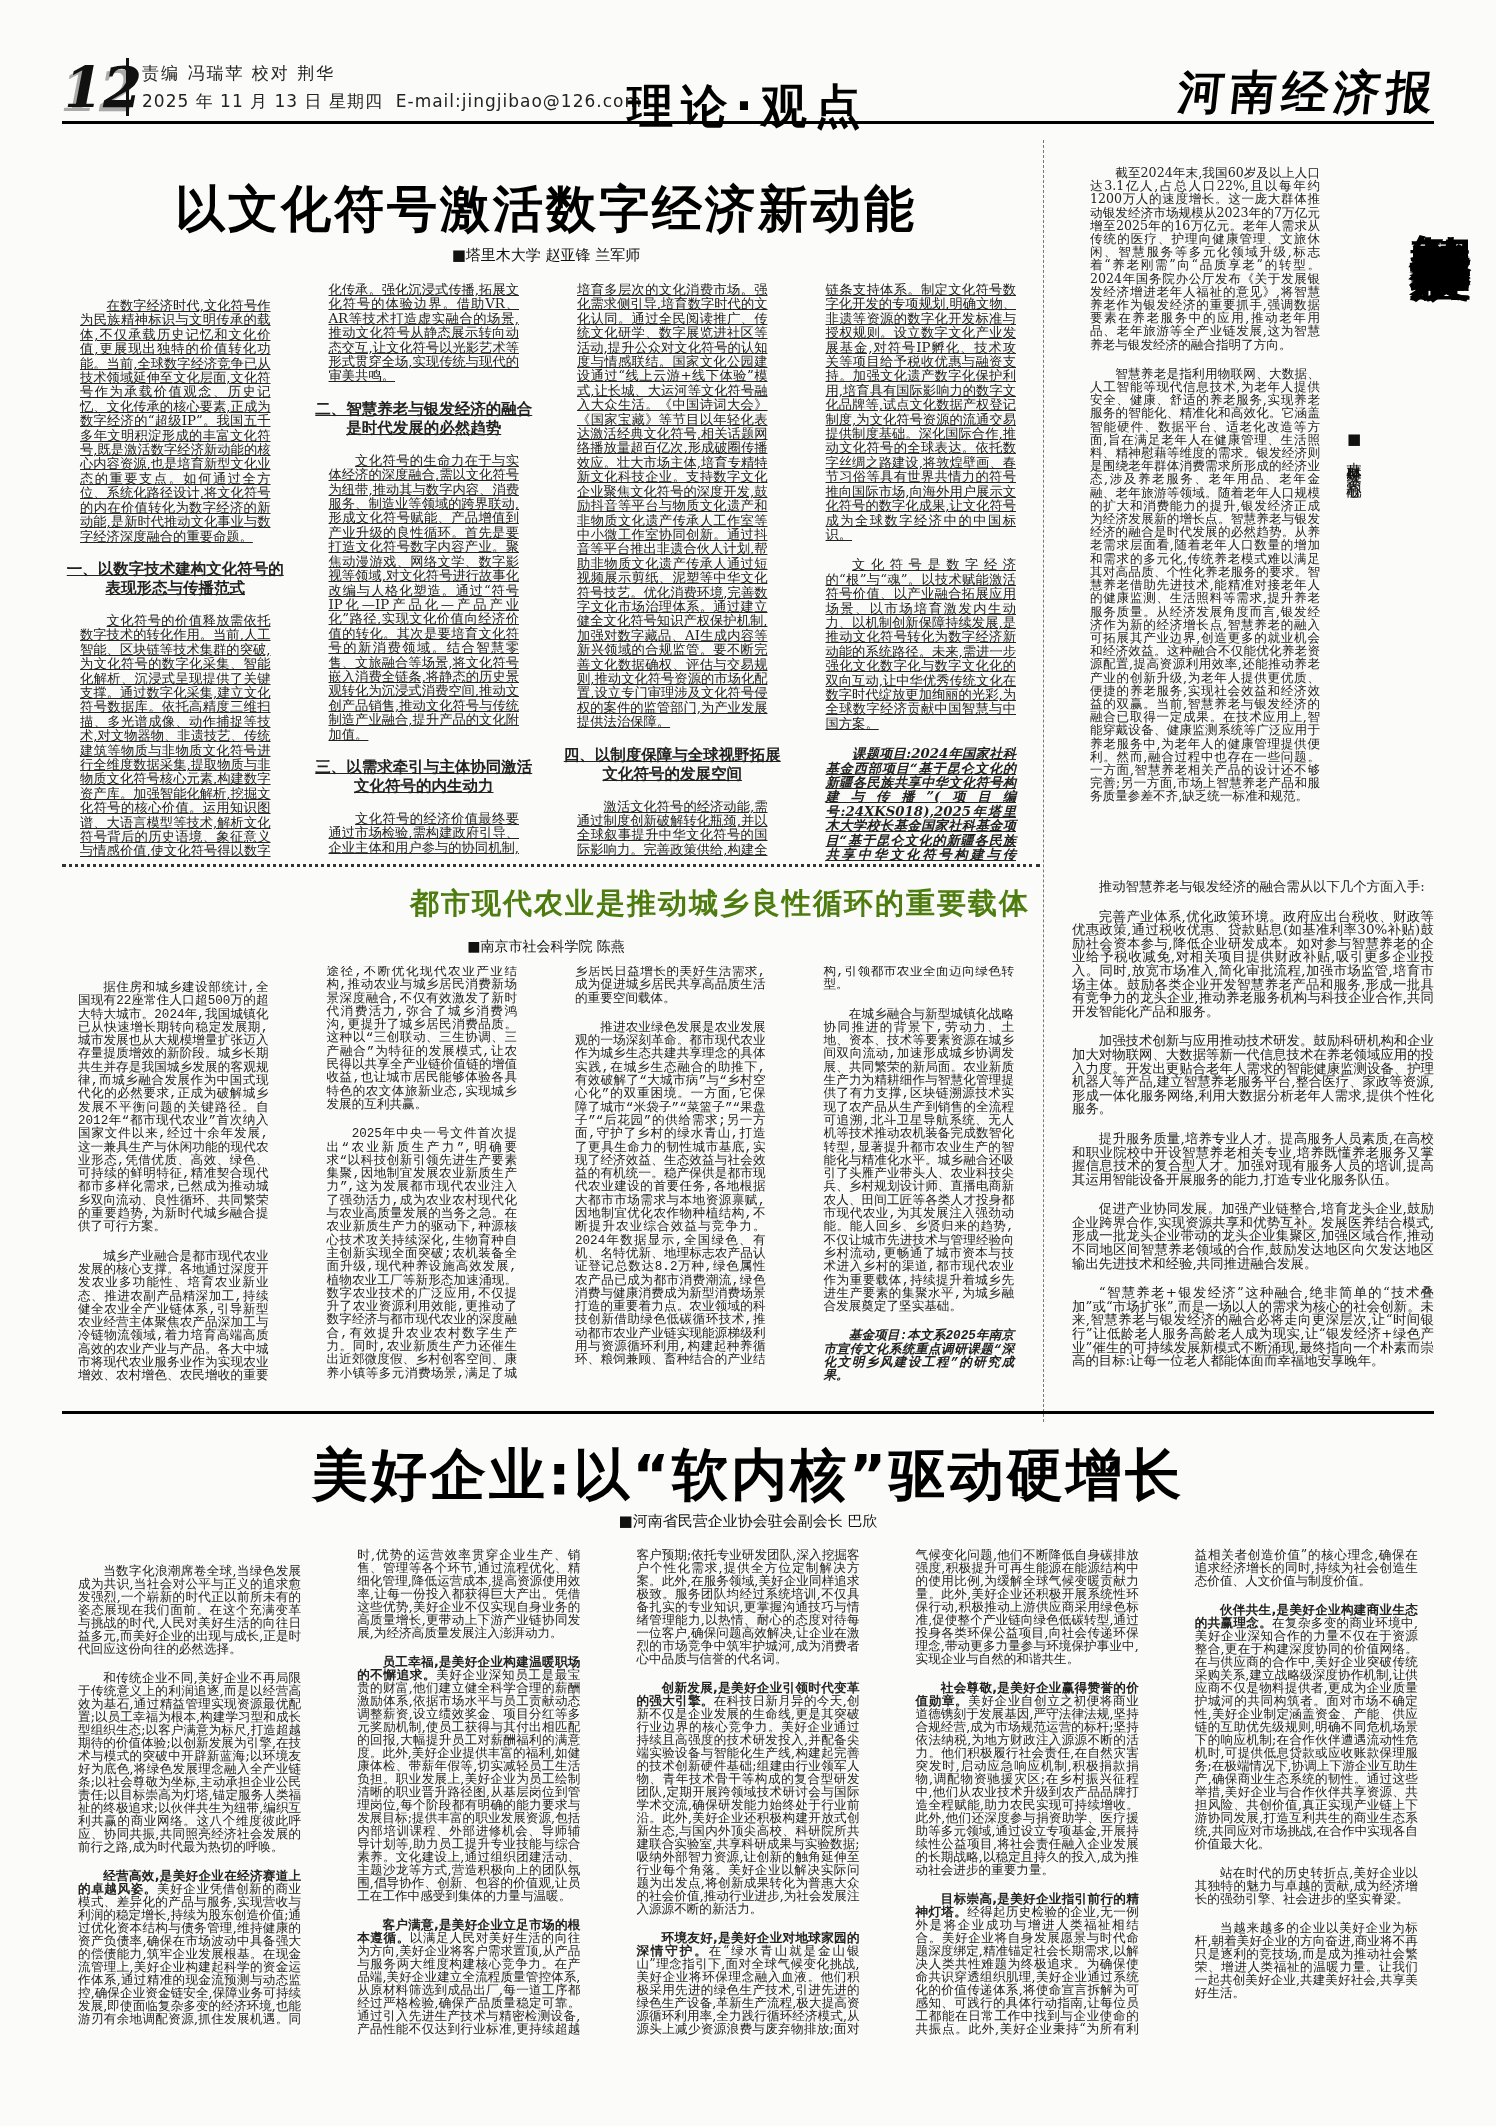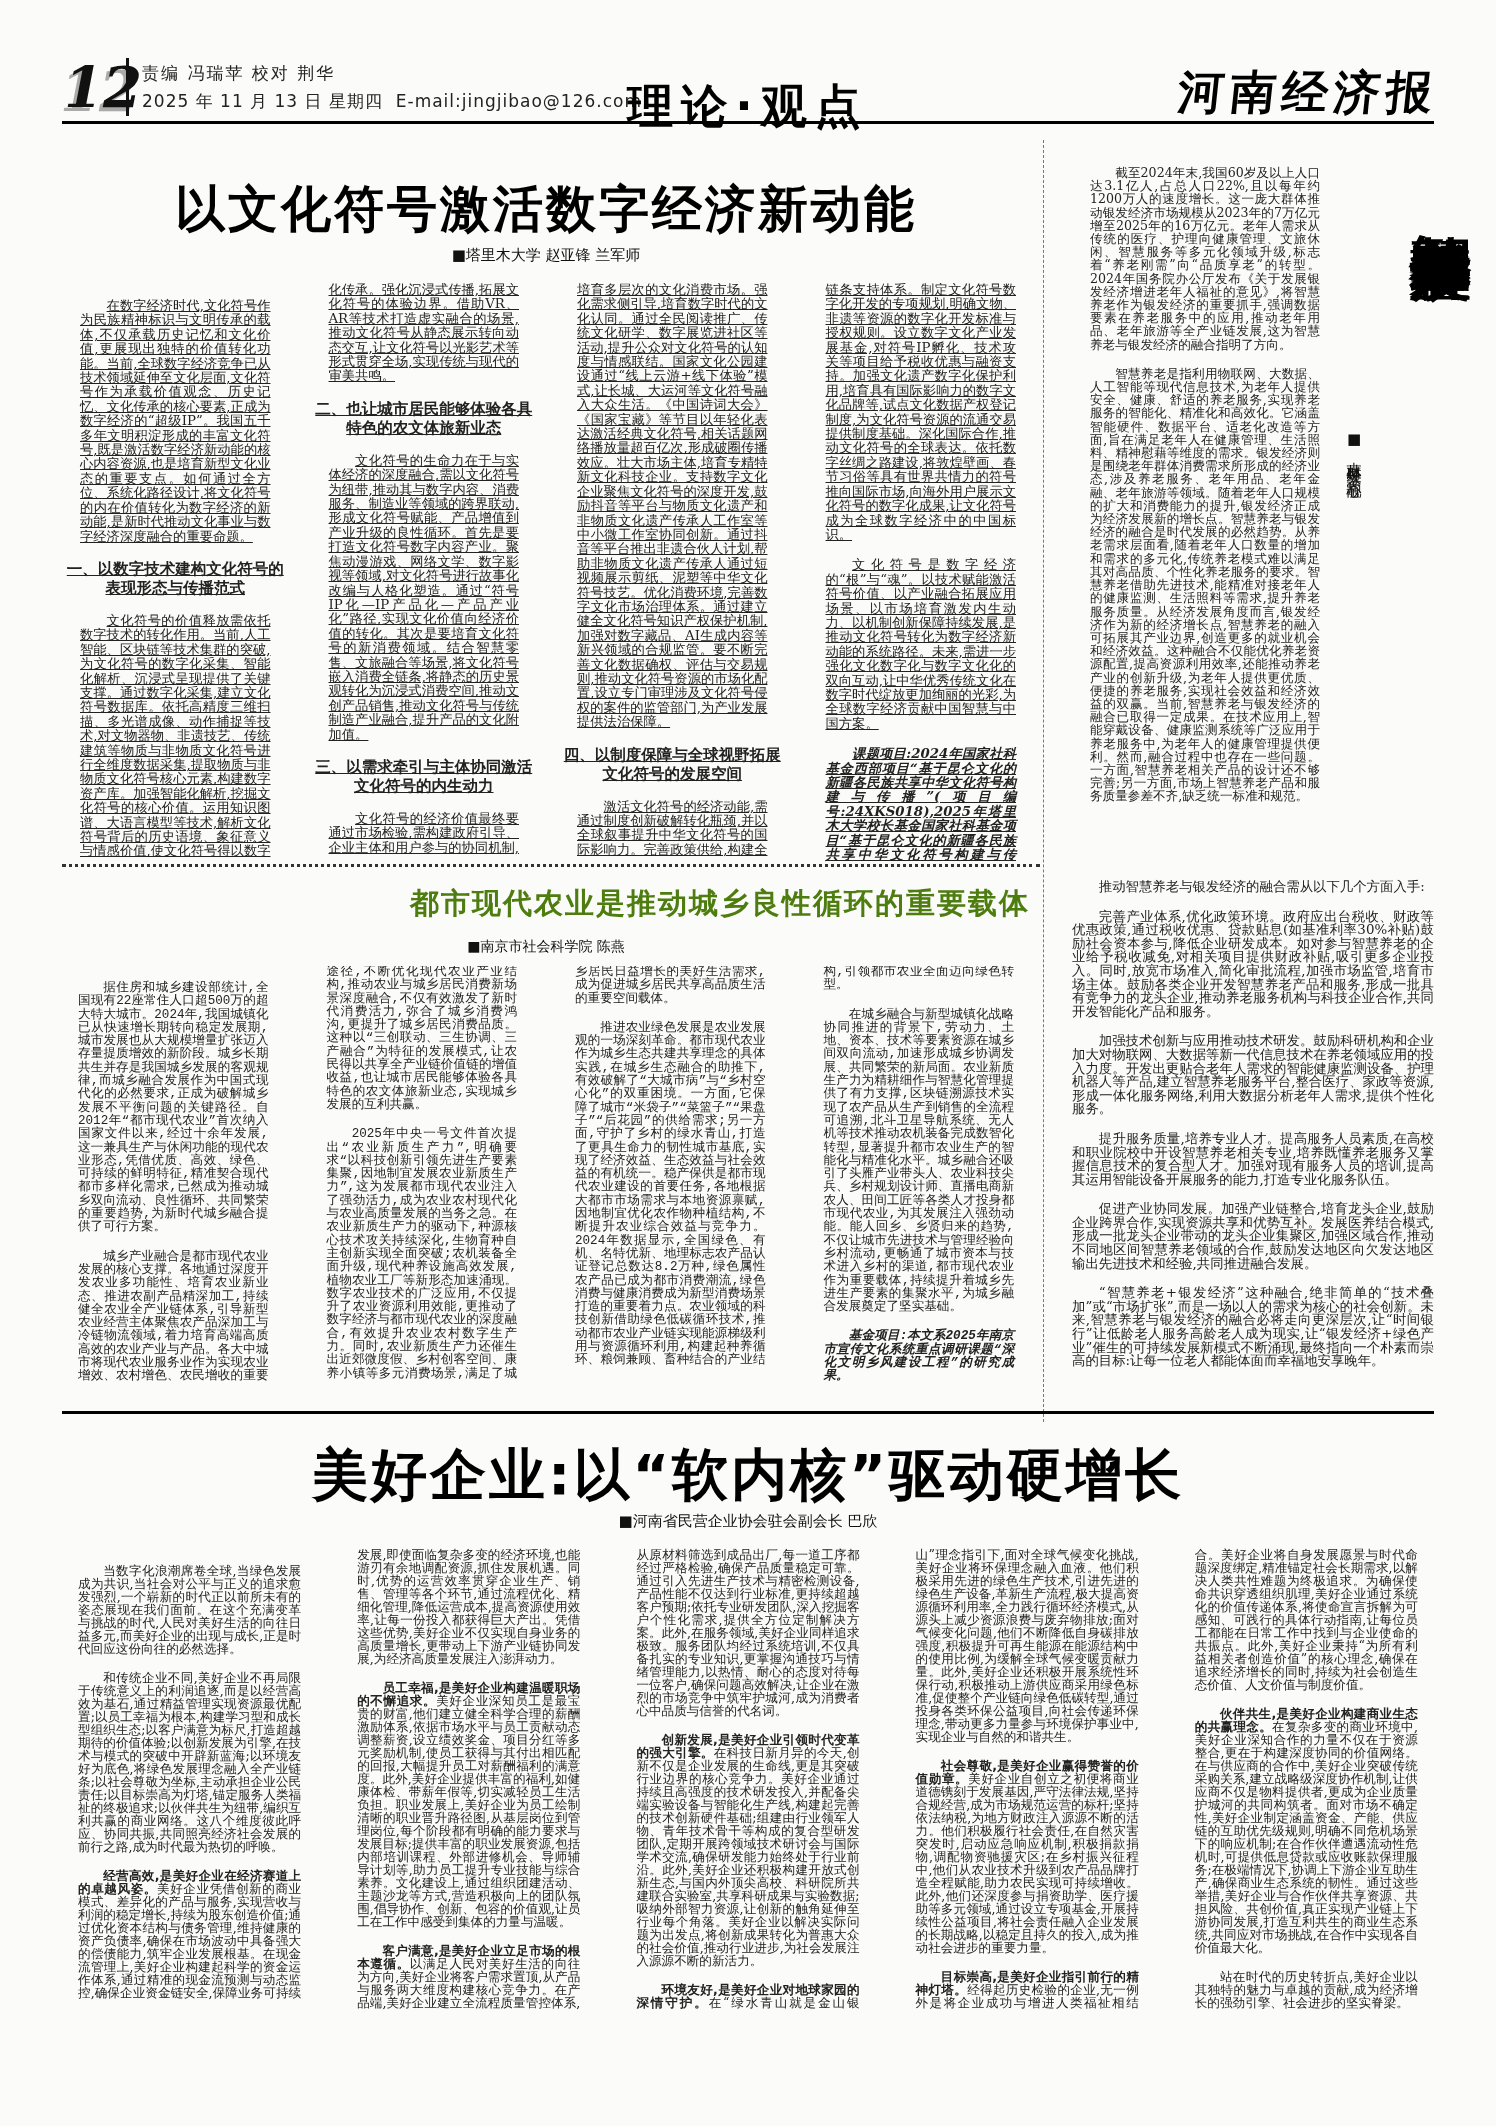--- a/index.html
+++ b/index.html
@@ -88,21 +88,21 @@
 <div class="abs section-title">理论·观点</div>
 <div class="abs masthead">河南经济报</div>
 <div class="abs top-rule"></div>
 
 <div class="abs main-title">以文化符号激活数字经济新动能</div>
 <div class="abs main-byline">■塔里木大学 赵亚锋 兰军师</div>
 <div class="abs main-body">
     <p class="b-p">在数字经济时代,文化符号作为民族精神标识与文明传承的载体,不仅承载历史记忆和文化价值,更展现出独特的价值转化功能。当前,全球数字经济竞争已从技术领域延伸至文化层面,文化符号作为承载价值观念、历史记忆、文化传承的核心要素,正成为数字经济的“超级IP”。我国五千多年文明积淀形成的丰富文化符号,既是激活数字经济新动能的核心内容资源,也是培育新型文化业态的重要支点。如何通过全方位、系统化路径设计,将文化符号的内在价值转化为数字经济的新动能,是新时代推动文化事业与数字经济深度融合的重要命题。</p>
     <p class="b-h">一、以数字技术建构文化符号的表现形态与传播范式</p>
     <p class="b-p">文化符号的价值释放需依托数字技术的转化作用。当前,人工智能、区块链等技术集群的突破,为文化符号的数字化采集、智能化解析、沉浸式呈现提供了关键支撑。通过数字化采集,建立文化符号数据库。依托高精度三维扫描、多光谱成像、动作捕捉等技术,对文物器物、非遗技艺、传统建筑等物质与非物质文化符号进行全维度数据采集,提取物质与非物质文化符号核心元素,构建数字资产库。加强智能化解析,挖掘文化符号的核心价值。运用知识图谱、大语言模型等技术,解析文化符号背后的历史语境、象征意义与情感价值,使文化符号得以数字化传承。强化沉浸式传播,拓展文化符号的体验边界。借助VR、AR等技术打造虚实融合的场景,推动文化符号从静态展示转向动态交互,让文化符号以光影艺术等形式贯穿全场,实现传统与现代的审美共鸣。</p>
-    <p class="b-h">二、也让城市居民能够体验各具特色的农文体旅新业态</p>
+    <p class="b-h">二、智慧养老与银发经济的融合是时代发展的必然趋势</p>
     <p class="b-p">文化符号的生命力在于与实体经济的深度融合,需以文化符号为纽带,推动其与数字内容、消费服务、制造业等领域的跨界联动,形成文化符号赋能、产品增值到产业升级的良性循环。首先是要打造文化符号数字内容产业。聚焦动漫游戏、网络文学、数字影视等领域,对文化符号进行故事化改编与人格化塑造。通过“符号IP化—IP产品化—产品产业化”路径,实现文化价值向经济价值的转化。其次是要培育文化符号的新消费领域。结合智慧零售、文旅融合等场景,将文化符号嵌入消费全链条,将静态的历史景观转化为沉浸式消费空间,推动文创产品销售,推动文化符号与传统制造产业融合,提升产品的文化附加值。</p>
     <p class="b-h">三、以需求牵引与主体协同激活文化符号的内生动力</p>
     <p class="b-p">文化符号的经济价值最终要通过市场检验,需构建政府引导、企业主体和用户参与的协同机制,培育多层次的文化消费市场。强化需求侧引导,培育数字时代的文化认同。通过全民阅读推广、传统文化研学、数字展览进社区等活动,提升公众对文化符号的认知度与情感联结。国家文化公园建设通过“线上云游+线下体验”模式,让长城、大运河等文化符号融入大众生活。《中国诗词大会》《国家宝藏》等节目以年轻化表达激活经典文化符号,相关话题网络播放量超百亿次,形成破圈传播效应。壮大市场主体,培育专精特新文化科技企业。支持数字文化企业聚焦文化符号的深度开发,鼓励抖音等平台与物质文化遗产和非物质文化遗产传承人工作室等中小微工作室协同创新。通过抖音等平台推出非遗合伙人计划,帮助非物质文化遗产传承人通过短视频展示剪纸、泥塑等中华文化符号技艺。优化消费环境,完善数字文化市场治理体系。通过建立健全文化符号知识产权保护机制,加强对数字藏品、AI生成内容等新兴领域的合规监管。要不断完善文化数据确权、评估与交易规则,推动文化符号资源的市场化配置,设立专门审理涉及文化符号侵权的案件的监管部门,为产业发展提供法治保障。</p>
     <p class="b-h">四、以制度保障与全球视野拓展文化符号的发展空间</p>
     <p class="b-p">激活文化符号的经济动能,需通过制度创新破解转化瓶颈,并以全球叙事提升中华文化符号的国际影响力。完善政策供给,构建全链条支持体系。制定文化符号数字化开发的专项规划,明确文物、非遗等资源的数字化开发标准与授权规则。设立数字文化产业发展基金,对符号IP孵化、技术攻关等项目给予税收优惠与融资支持。加强文化遗产数字化保护利用,培育具有国际影响力的数字文化品牌等,试点文化数据产权登记制度,为文化符号资源的流通交易提供制度基础。深化国际合作,推动文化符号的全球表达。依托数字丝绸之路建设,将敦煌壁画、春节习俗等具有世界共情力的符号推向国际市场,向海外用户展示文化符号的数字化成果,让文化符号成为全球数字经济中的中国标识。</p>
     <p class="b-p">文化符号是数字经济的“根”与“魂”。以技术赋能激活符号价值、以产业融合拓展应用场景、以市场培育激发内生动力、以机制创新保障持续发展,是推动文化符号转化为数字经济新动能的系统路径。未来,需进一步强化文化数字化与数字文化化的双向互动,让中华优秀传统文化在数字时代绽放更加绚丽的光彩,为全球数字经济贡献中国智慧与中国方案。</p>
     <p class="b-note">课题项目:2024年国家社科基金西部项目“基于昆仑文化的新疆各民族共享中华文化符号构建与传播”(项目编号:24XKS018),2025年塔里木大学校长基金国家社科基金项目“基于昆仑文化的新疆各民族共享中华文化符号构建与传播”(项目编号:TD-SKPT202502),塔里木大学胡杨英才——引进人才科研启动金(博士)项目“‘共同体’视角下马克思主义民族理论与中华民族共同体意识的关系研究”(项目编号:TDSKBS202501)。</p>
   </div>
 <div class="abs dotted-rule"></div>
 
@@ -143,13 +143,14 @@
     <p class="b-p">和传统企业不同,美好企业不再局限于传统意义上的利润追逐,而是以经营高效为基石,通过精益管理实现资源最优配置;以员工幸福为根本,构建学习型和成长型组织生态;以客户满意为标尺,打造超越期待的价值体验;以创新发展为引擎,在技术与模式的突破中开辟新蓝海;以环境友好为底色,将绿色发展理念融入全产业链条;以社会尊敬为坐标,主动承担企业公民责任;以目标崇高为灯塔,锚定服务人类福祉的终极追求;以伙伴共生为纽带,编织互利共赢的商业网络。这八个维度彼此呼应、协同共振,共同照亮经济社会发展的前行之路,成为时代最为热切的呼唤。</p>
     <p class="b-lead"><strong>经营高效,是美好企业在经济赛道上的卓越风姿。</strong>美好企业凭借创新的商业模式、差异化的产品与服务,实现营收与利润的稳定增长,持续为股东创造价值;通过优化资本结构与债务管理,维持健康的资产负债率,确保在市场波动中具备强大的偿债能力,筑牢企业发展根基。在现金流管理上,美好企业构建起科学的资金运作体系,通过精准的现金流预测与动态监控,确保企业资金链安全,保障业务可持续发展,即使面临复杂多变的经济环境,也能游刃有余地调配资源,抓住发展机遇。同时,优势的运营效率贯穿企业生产、销售、管理等各个环节,通过流程优化、精细化管理,降低运营成本,提高资源使用效率,让每一份投入都获得巨大产出。凭借这些优势,美好企业不仅实现自身业务的高质量增长,更带动上下游产业链协同发展,为经济高质量发展注入澎湃动力。</p>
     <p class="b-lead"><strong>员工幸福,是美好企业构建温暖职场的不懈追求。</strong>美好企业深知员工是最宝贵的财富,他们建立健全科学合理的薪酬激励体系,依据市场水平与员工贡献动态调整薪资,设立绩效奖金、项目分红等多元奖励机制,使员工获得与其付出相匹配的回报,大幅提升员工对薪酬福利的满意度。此外,美好企业提供丰富的福利,如健康体检、带薪年假等,切实减轻员工生活负担。职业发展上,美好企业为员工绘制清晰的职业晋升路径图,从基层岗位到管理岗位,每个阶段都有明确的能力要求与发展目标;提供丰富的职业发展资源,包括内部培训课程、外部进修机会、导师辅导计划等,助力员工提升专业技能与综合素养。文化建设上,通过组织团建活动、主题沙龙等方式,营造积极向上的团队氛围,倡导协作、创新、包容的价值观,让员工在工作中感受到集体的力量与温暖。</p>
     <p class="b-lead"><strong>客户满意,是美好企业立足市场的根本遵循。</strong>以满足人民对美好生活的向往为方向,美好企业将客户需求置顶,从产品与服务两大维度构建核心竞争力。在产品端,美好企业建立全流程质量管控体系,从原材料筛选到成品出厂,每一道工序都经过严格检验,确保产品质量稳定可靠。通过引入先进生产技术与精密检测设备,产品性能不仅达到行业标准,更持续超越客户预期;依托专业研发团队,深入挖掘客户个性化需求,提供全方位定制解决方案。此外,在服务领域,美好企业同样追求极致。服务团队均经过系统培训,不仅具备扎实的专业知识,更掌握沟通技巧与情绪管理能力,以热情、耐心的态度对待每一位客户,确保问题高效解决,让企业在激烈的市场竞争中筑牢护城河,成为消费者心中品质与信誉的代名词。</p>
     <p class="b-lead"><strong>创新发展,是美好企业引领时代变革的强大引擎。</strong>在科技日新月异的今天,创新不仅是企业发展的生命线,更是其突破行业边界的核心竞争力。美好企业通过持续且高强度的技术研发投入,并配备尖端实验设备与智能化生产线,构建起完善的技术创新硬件基础;组建由行业领军人物、青年技术骨干等构成的复合型研发团队,定期开展跨领域技术研讨会与国际学术交流,确保研发能力始终处于行业前沿。此外,美好企业还积极构建开放式创新生态,与国内外顶尖高校、科研院所共建联合实验室,共享科研成果与实验数据;吸纳外部智力资源,让创新的触角延伸至行业每个角落。美好企业以解决实际问题为出发点,将创新成果转化为普惠大众的社会价值,推动行业进步,为社会发展注入源源不断的新活力。</p>
     <p class="b-lead"><strong>环境友好,是美好企业对地球家园的深情守护。</strong>在“绿水青山就是金山银山”理念指引下,面对全球气候变化挑战,美好企业将环保理念融入血液。他们积极采用先进的绿色生产技术,引进先进的绿色生产设备,革新生产流程,极大提高资源循环利用率,全力践行循环经济模式,从源头上减少资源浪费与废弃物排放;面对气候变化问题,他们不断降低自身碳排放强度,积极提升可再生能源在能源结构中的使用比例,为缓解全球气候变暖贡献力量。此外,美好企业还积极开展系统性环保行动,积极推动上游供应商采用绿色标准,促使整个产业链向绿色低碳转型,通过投身各类环保公益项目,向社会传递环保理念,带动更多力量参与环境保护事业中,实现企业与自然的和谐共生。</p>
     <p class="b-lead"><strong>社会尊敬,是美好企业赢得赞誉的价值勋章。</strong>美好企业自创立之初便将商业道德镌刻于发展基因,严守法律法规,坚持合规经营,成为市场规范运营的标杆;坚持依法纳税,为地方财政注入源源不断的活力。他们积极履行社会责任,在自然灾害突发时,启动应急响应机制,积极捐款捐物,调配物资驰援灾区;在乡村振兴征程中,他们从农业技术升级到农产品品牌打造全程赋能,助力农民实现可持续增收。此外,他们还深度参与捐资助学、医疗援助等多元领域,通过设立专项基金,开展持续性公益项目,将社会责任融入企业发展的长期战略,以稳定且持久的投入,成为推动社会进步的重要力量。</p>
     <p class="b-lead"><strong>目标崇高,是美好企业指引前行的精神灯塔。</strong>经得起历史检验的企业,无一例外是将企业成功与增进人类福祉相结合。美好企业将自身发展愿景与时代命题深度绑定,精准锚定社会长期需求,以解决人类共性难题为终极追求。为确保使命共识穿透组织肌理,美好企业通过系统化的价值传递体系,将使命宣言拆解为可感知、可践行的具体行动指南,让每位员工都能在日常工作中找到与企业使命的共振点。此外,美好企业秉持“为所有利益相关者创造价值”的核心理念,确保在追求经济增长的同时,持续为社会创造生态价值、人文价值与制度价值。</p>
     <p class="b-lead"><strong>伙伴共生,是美好企业构建商业生态的共赢理念。</strong>在复杂多变的商业环境中,美好企业深知合作的力量不仅在于资源整合,更在于构建深度协同的价值网络。在与供应商的合作中,美好企业突破传统采购关系,建立战略级深度协作机制,让供应商不仅是物料提供者,更成为企业质量护城河的共同构筑者。面对市场不确定性,美好企业制定涵盖资金、产能、供应链的互助优先级规则,明确不同危机场景下的响应机制;在合作伙伴遭遇流动性危机时,可提供低息贷款或应收账款保理服务;在极端情况下,协调上下游企业互助生产,确保商业生态系统的韧性。通过这些举措,美好企业与合作伙伴共享资源、共担风险、共创价值,真正实现产业链上下游协同发展,打造互利共生的商业生态系统,共同应对市场挑战,在合作中实现各自价值最大化。</p>
     <p class="b-p">站在时代的历史转折点,美好企业以其独特的魅力与卓越的贡献,成为经济增长的强劲引擎、社会进步的坚实脊梁。</p>
+    <p class="b-p">当越来越多的企业以美好企业为标杆,朝着美好企业的方向奋进,商业将不再只是逐利的竞技场,而是成为推动社会繁荣、增进人类福祉的温暖力量。让我们一起共创美好企业,共建美好社会,共享美好生活。</p>
   </div>
 
 </body></html>

